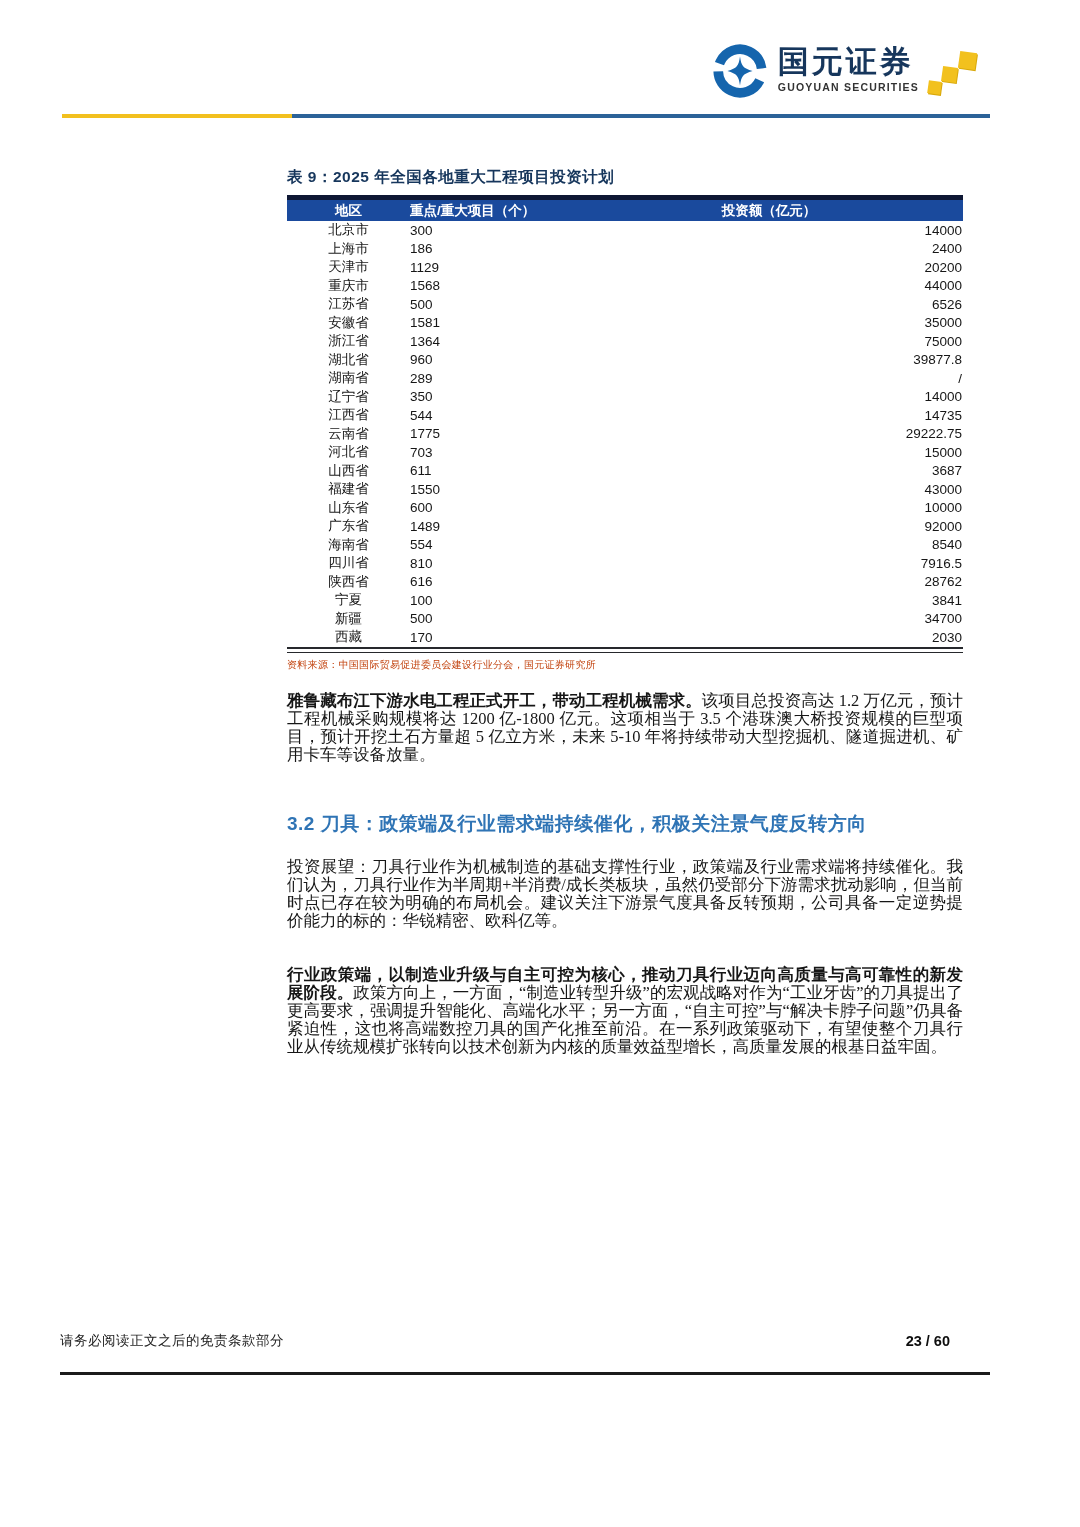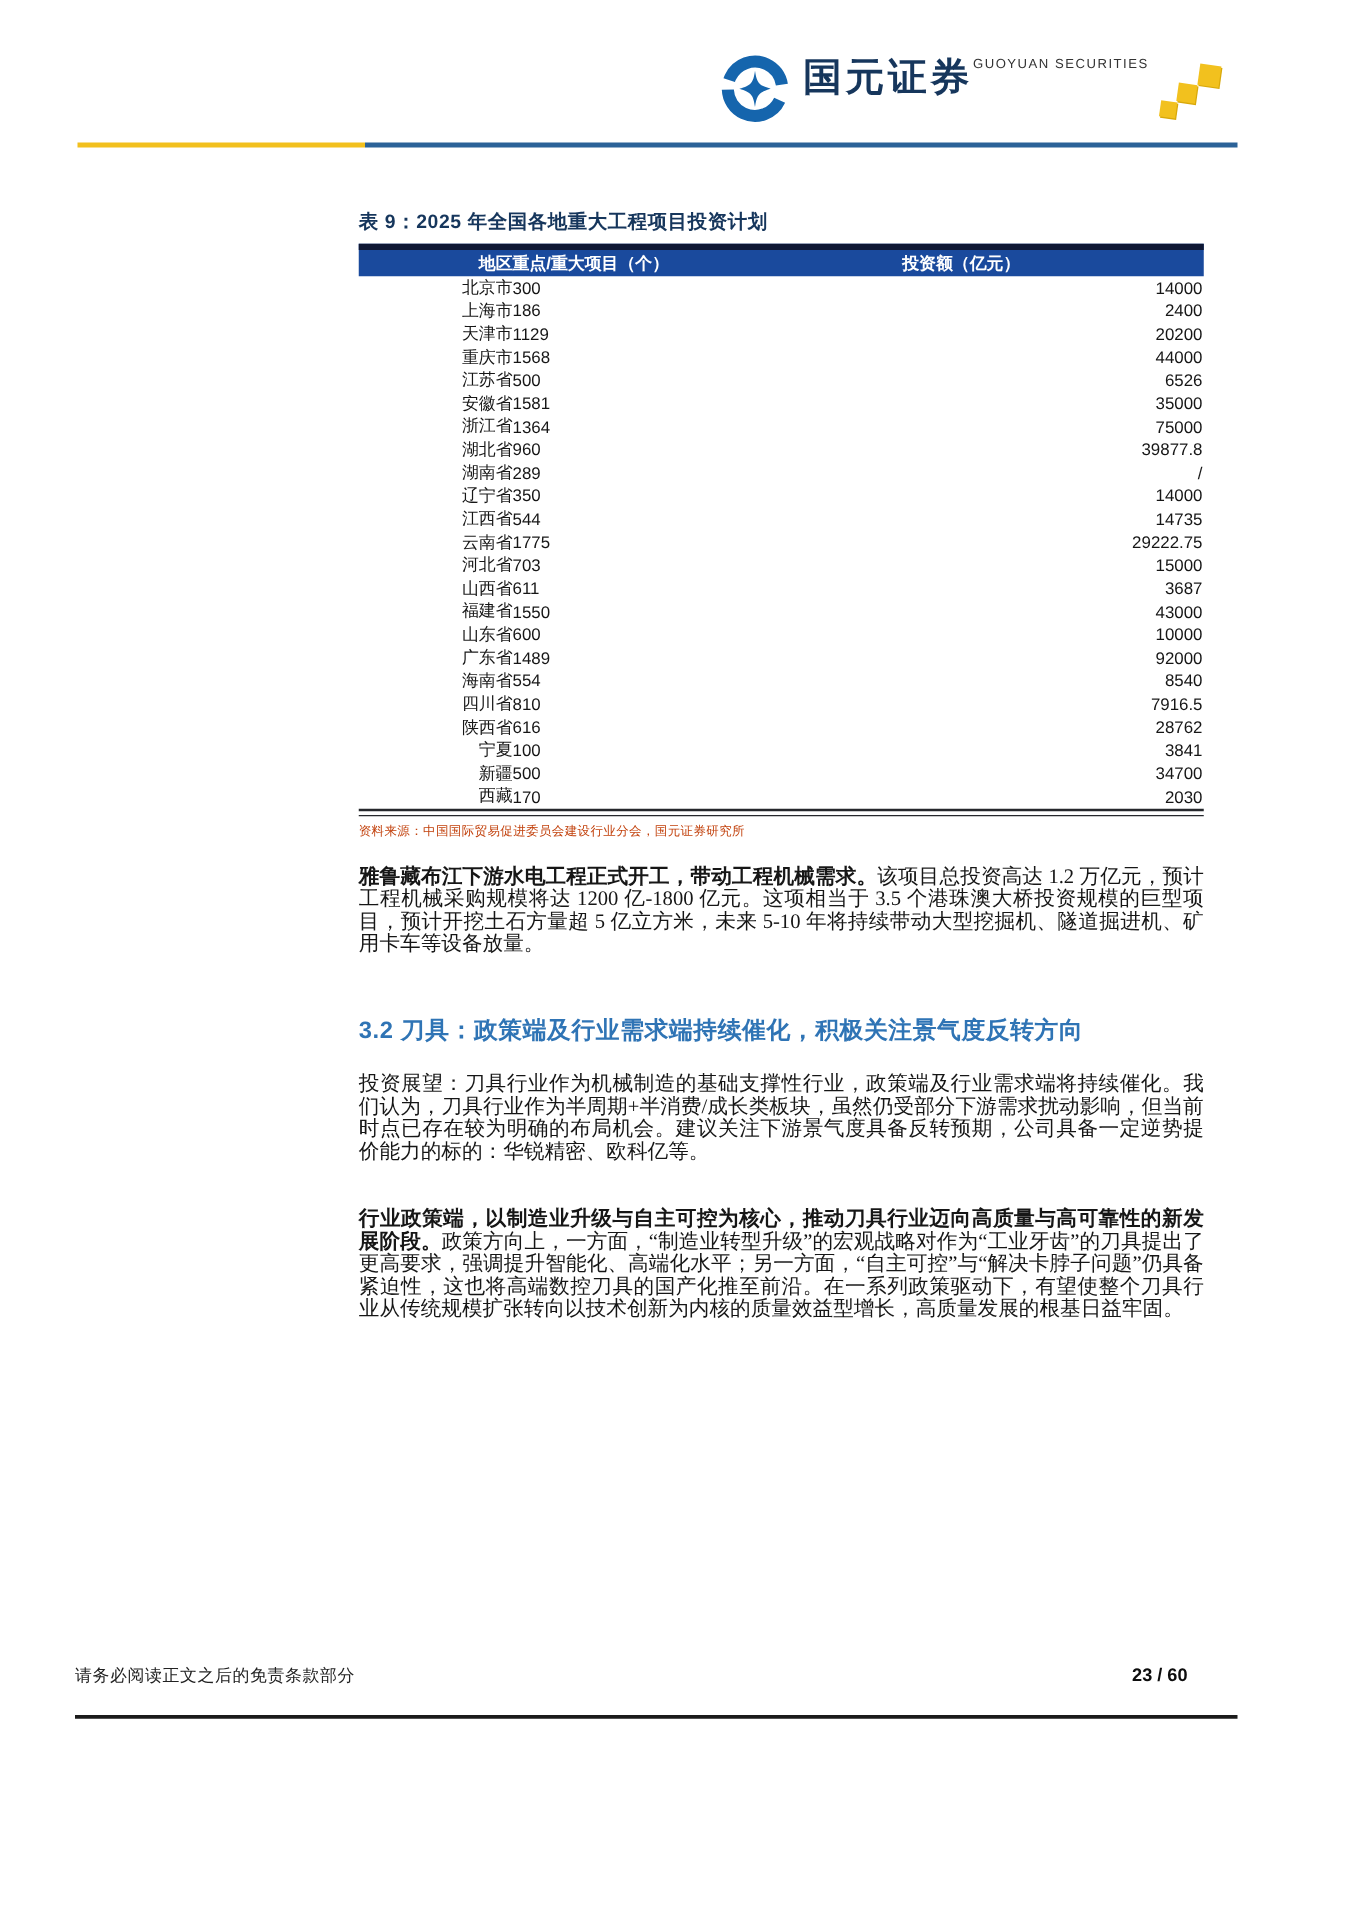--- a/index.html
+++ b/index.html
@@ -13,41 +13,41 @@
     --logo-blue:#1565AD;
     --text-dark:#161616;
   }
   *{box-sizing:border-box;margin:0;padding:0}
   body{background:#e8e8e8;font-family:"Liberation Sans",sans-serif}
   .page{position:relative;width:1080px;height:1527px;background:#ffffff;margin:0 auto;overflow:hidden}
 
   
   .logo{position:absolute;top:42px;right:100px;display:flex;align-items:flex-start;gap:9px}
   .logo-icon{width:58px;height:58px;flex:0 0 auto}
-  .logo-text{display:flex;flex-direction:row;margin-top:2px}
+  .logo-text{display:flex;flex-direction:column;margin-top:2px}
   .logo-cn{font-size:31px;font-weight:bold;color:var(--brand-navy);letter-spacing:3px;line-height:1.15}
-  .logo-en{font-size:10.5px;font-weight:normal;color:#333;letter-spacing:1.2px;margin-top:1px}
+  .logo-en{font-size:10.5px;font-weight:bold;color:#333;letter-spacing:1.2px;margin-top:1px}
   .logo-squares{position:relative;width:52px;height:52px;margin-top:12px}
   .sq{position:absolute;background:var(--gold);transform:rotate(8deg);box-shadow:1px 1px 0 #d8a80a}
   .sq-1{left:0;top:27px;width:13px;height:13px}
   .sq-2{left:14px;top:13px;width:15px;height:15px}
   .sq-3{left:31px;top:-2px;width:17px;height:17px}
 
   .head-rule{position:absolute;top:114px;left:62px;width:928px;height:4px;display:flex}
   .head-rule .seg-yellow{width:230px;height:100%;background:var(--rule-yellow)}
   .head-rule .seg-blue{flex:1;height:100%;background:var(--rule-blue)}
 
   
   .content{position:absolute;left:287px;top:167px;width:676px}
 
   .tbl-title{font-size:15.5px;font-weight:bold;color:var(--brand-navy);letter-spacing:.5px;margin-bottom:7px}
 
   .tbl{width:100%}
   .tbl-head{display:flex;align-items:center;background:var(--band-blue);border-top:5px solid var(--band-border);height:26px;color:#fff;font-size:13.5px;font-weight:bold}
-  .col1{width:123px;text-align:right}
+  .col1{width:123px;text-align:center}
   .col2{width:165px;text-align:left}
   .col3{flex:1;text-align:center}
   .tbl-body .trow{display:flex;align-items:center;height:18.5px;font-size:13.5px;color:var(--text-dark)}
   .tbl-body .trow .col1{font-family:"Liberation Serif",serif}
   .tbl-body .trow .col2{text-align:left;padding-right:6px}
   .tbl-body .trow .col3{text-align:right;padding-right:1px}
   .tbl-bottom{height:6px;border-top:2.5px solid #26282c;border-bottom:1.5px solid #26282c}
   .tbl-source{font-size:10px;color:#c2410c;margin-top:5px;font-family:"Liberation Serif",serif;letter-spacing:.3px}
 
   .para{font-size:16.5px;line-height:18px;text-align:justify;color:var(--text-dark);font-family:"Liberation Serif",serif}

